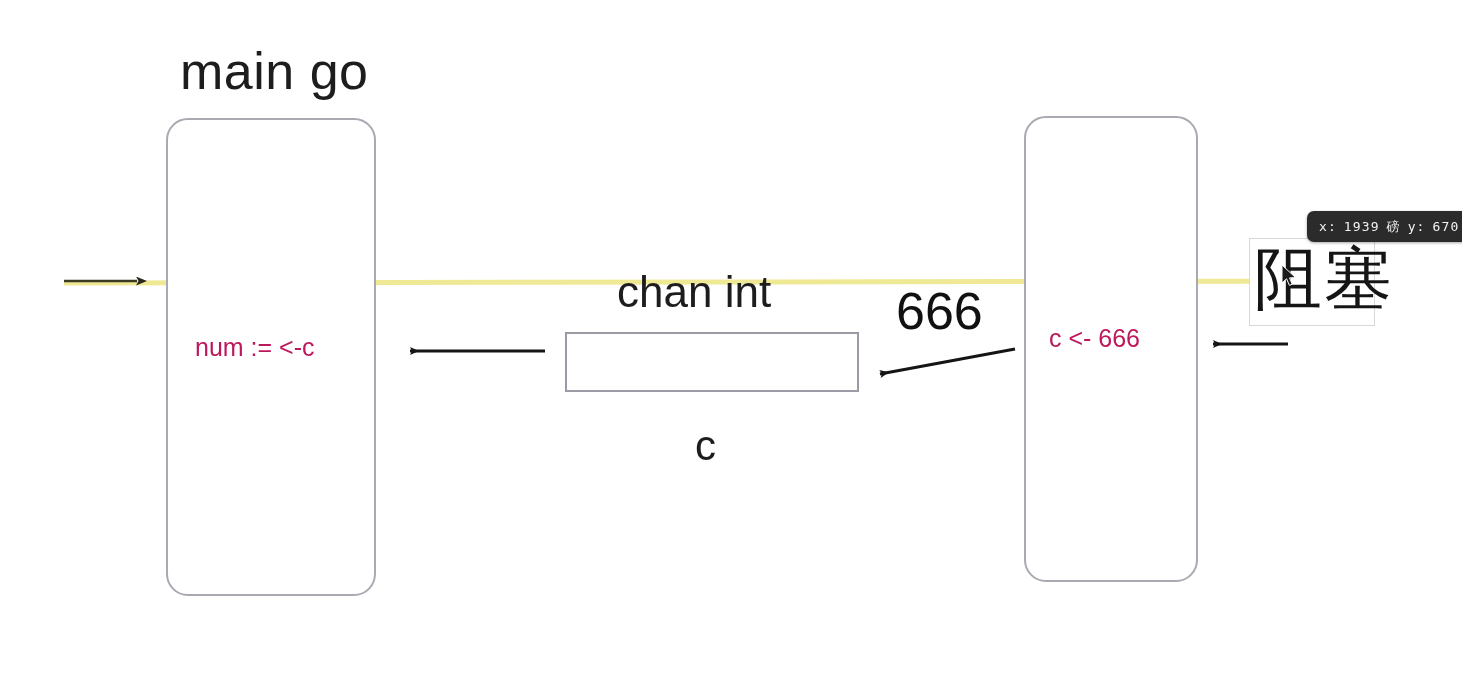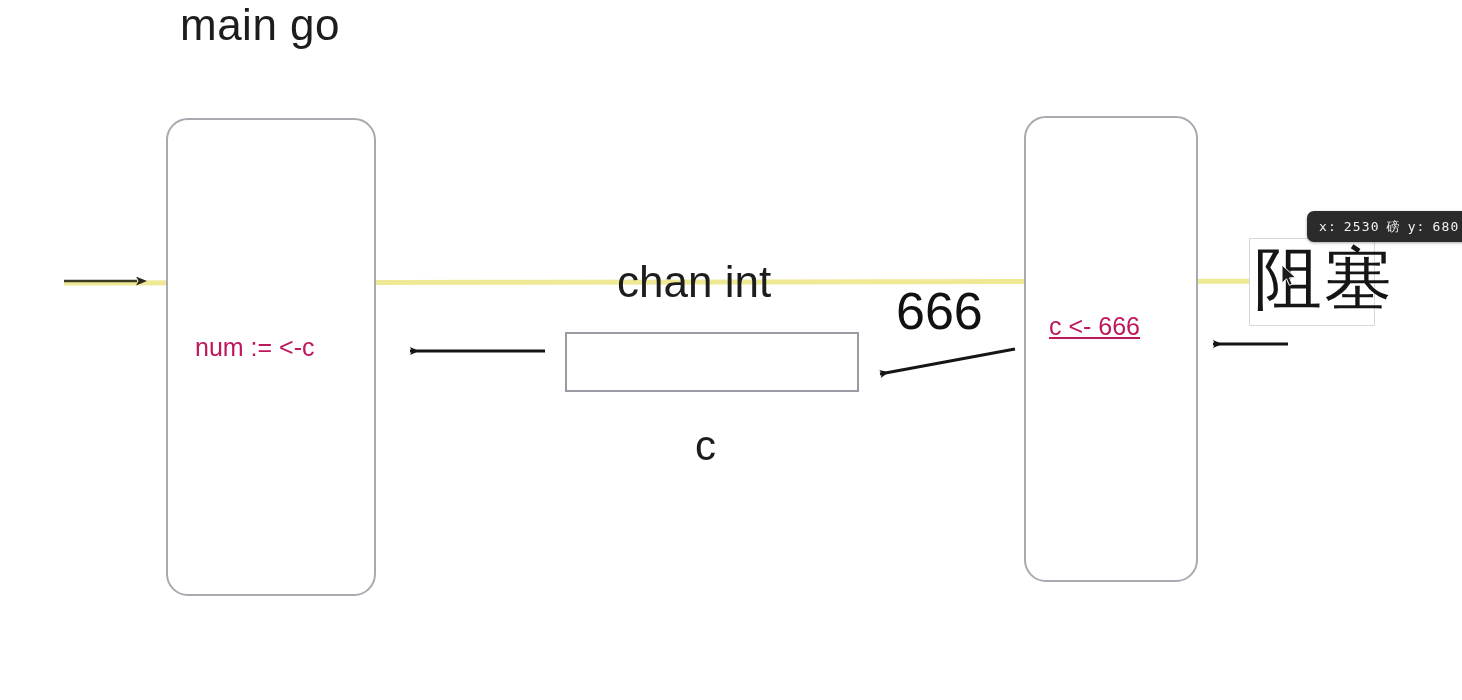--- a/index.html
+++ b/index.html
@@ -29,25 +29,26 @@
     left: 0;
     top: 0;
     width: 1462px;
     height: 700px;
     overflow: visible;
   }
 
   
   .title {
     position: absolute;
-    font-size: 44px;
+    font-size: 52px;
     font-weight: 400;
     letter-spacing: .5px;
     color: #1d1d1d;
     white-space: nowrap;
+    margin-top: 41px;
   }
   #title-main { left: 180px; top: 0px; }
   #title-sub  { left: 1016px; top: 0px; }
 
   
   .goroutine-box {
     position: absolute;
     border: 2px solid #a9a9b2;
     border-radius: 22px;
     background: #ffffff;
@@ -56,21 +57,21 @@
   #box-main { left: 166px; top: 118px; width: 210px; height: 478px; }
   #box-sub  { left: 1024px; top: 116px; width: 174px; height: 466px; }
 
   .box-label {
     position: absolute;
     font-size: 25px;
     color: #be185d;
     white-space: nowrap;
   }
   #label-main-expr { left: 195px; top: 333px; }
-  #label-sub-expr  { left: 1049px; top: 312px; text-decoration: underline; }
+  #label-sub-expr  { left: 1049px; top: 324px; }
 
   
   #buffer-box {
     position: absolute;
     left: 565px;
     top: 332px;
     width: 294px;
     height: 60px;
     border: 2px solid #9b9ba6;
     background: #ffffff;
@@ -81,21 +82,21 @@
     left: 695px;
     top: 422px;
     font-size: 42px;
     color: #1d1d1d;
   }
 
   
   #chan-type-label {
     position: absolute;
     left: 617px;
-    top: 257px;
+    top: 267px;
     font-size: 44px;
     color: #1d1d1d;
     white-space: nowrap;
   }
 
   
   #value-label {
     position: absolute;
     left: 896px;
     top: 281px;
@@ -200,24 +201,24 @@
 
   <div id="buffer-name">c</div>
 
   <div id="value-label">666</div>
 
   <div id="blocked-note"></div>
   <div id="blocked-note-text">阻塞</div>
 
   <div id="coord-tooltip">
     <span>x:</span>
-    <span>2530</span>
+    <span>1939</span>
     <span>磅</span>
     <span>y:</span>
-    <span>680</span>
+    <span>670</span>
 
   </div>
 
   <svg id="mouse-cursor" viewBox="0 0 18 24" xmlns="http://www.w3.org/2000/svg">
     <path d="M1,1 L1,19 L5.6,14.8 L8.4,21.4 L11.2,20.2 L8.5,13.9 L14.6,13.6 Z" fill="#1b1b1b" stroke="#ffffff" stroke-width="1"></path>
   </svg>
 
 </div>
 
 </body></html>

